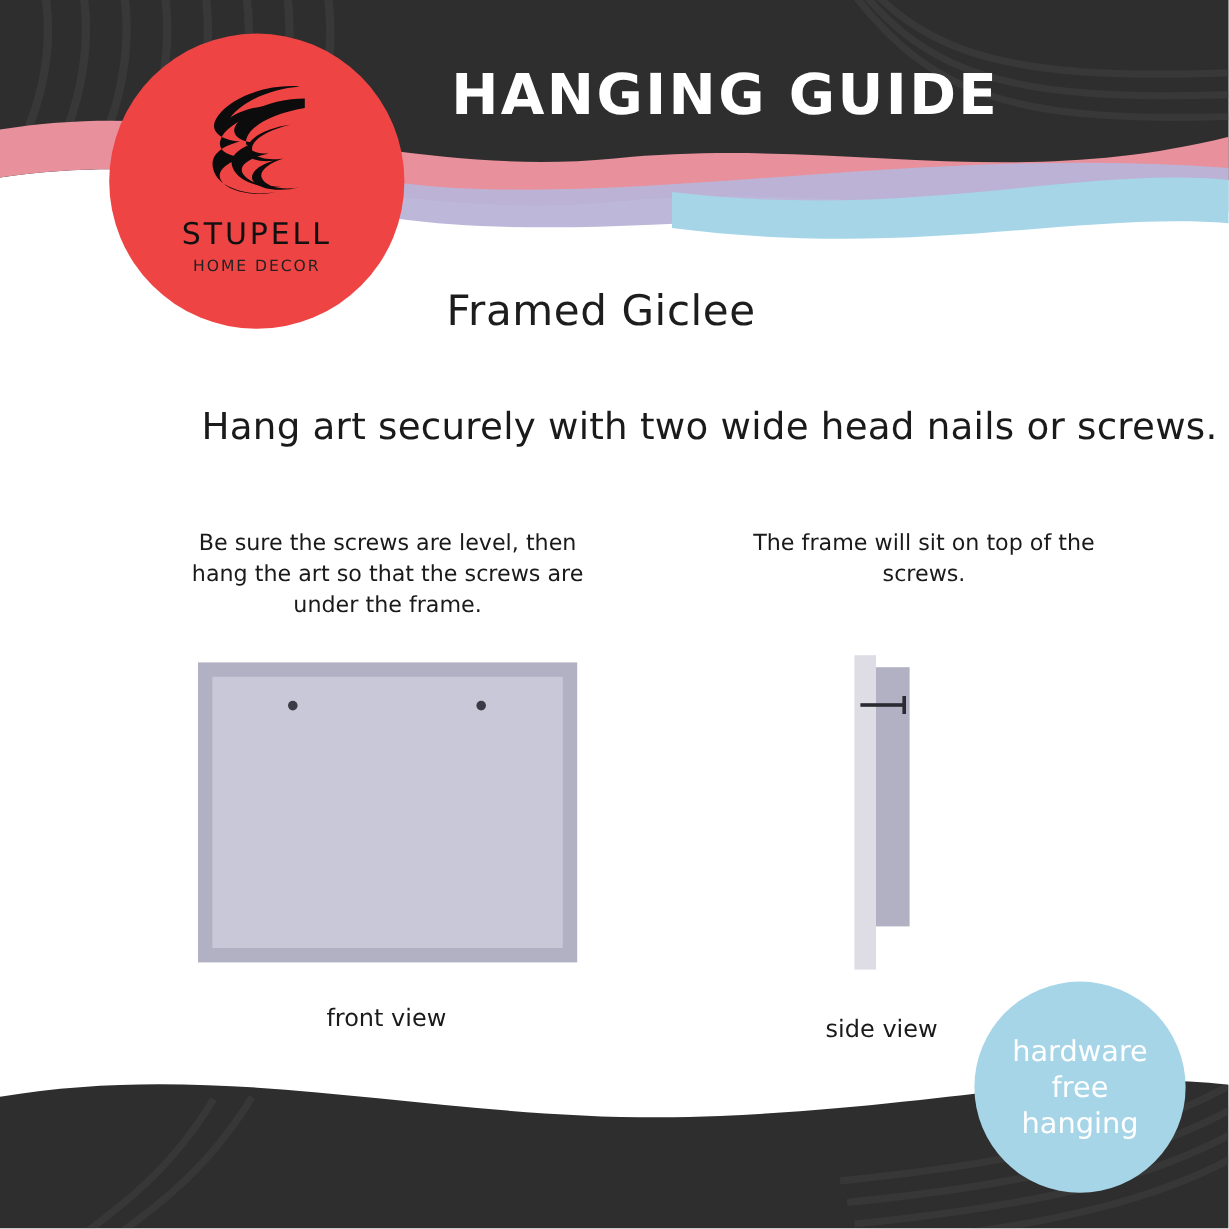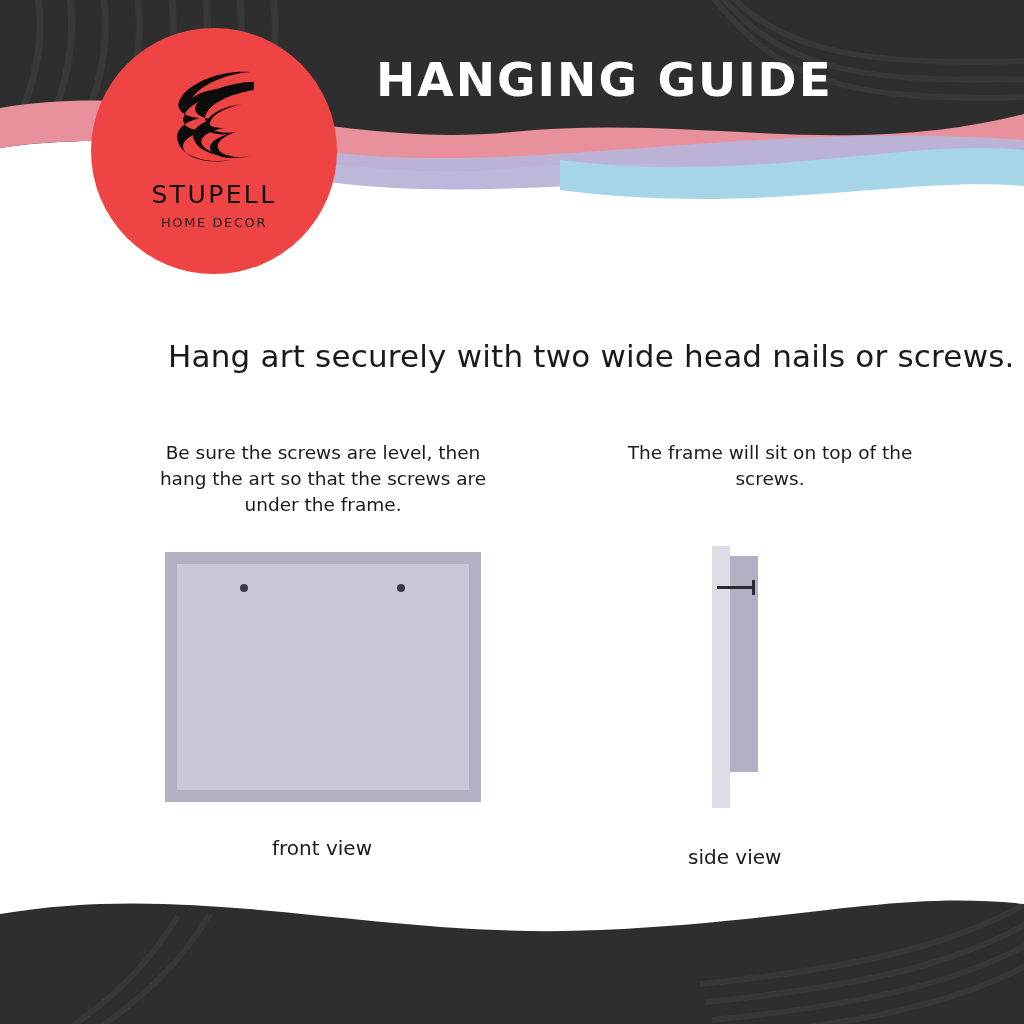--- a/index.html
+++ b/index.html
@@ -257,20 +257,21 @@
       <g fill="#0c0c0c">
         <path d="M96,8 C70,6 40,16 28,32 C18,45 30,53 46,54 C30,58 20,66 24,78 C28,92 52,100 76,96 C58,100 36,96 30,86 C26,78 36,70 54,66 C38,68 26,62 30,52 C34,40 58,28 90,24 C72,22 48,26 38,34 C48,20 72,10 96,8 Z"></path>
         <path d="M100,18 C78,18 54,26 44,38 C36,48 46,54 58,55 C44,60 36,67 40,76 C45,88 64,94 84,91 C68,93 52,88 48,80 C45,73 55,67 70,64 C56,64 48,59 52,50 C57,39 76,30 100,26 Z"></path>
         <path d="M88,40 C70,44 56,52 56,60 C56,68 70,70 82,68 C70,72 62,78 64,84 C67,92 82,95 96,92 C80,96 64,94 58,88 C52,82 60,74 74,70 C58,72 48,66 52,58 C57,48 72,42 88,40 Z"></path>
       </g>
     </svg>
     <div class="logo-name">STUPELL</div>
     <div class="logo-sub">HOME DECOR</div>
   </div>
 
+  <div class="product-title">Framed Giclee</div>
 
   <div class="lead-line">Hang art securely with two wide head nails or screws.</div>
 
   <div class="col col-right">
     <div class="caption caption-right">The frame will sit on top of the screws.</div>
   </div>
 
   <div class="col col-left">
     <div class="caption caption-left">Be sure the screws are level, then hang the art so that the screws are under the frame.</div>
   </div>
@@ -281,20 +282,25 @@
   <div class="screw screw-a"></div>
   <div class="screw screw-b"></div>
   <div class="view-label view-label-left">front view</div>
 
   <div class="side-wall"></div>
   <div class="side-frame"></div>
   <div class="side-nail"></div>
   <div class="side-nail-head"></div>
   <div class="view-label view-label-right">side view</div>
 
+  <div class="bubble">
+    <span>hardware</span>
+    <span>free</span>
+    <span>hanging</span>
+  </div>
 
   <div class="bottom-band">
     <svg width="1024" height="150" viewBox="0 0 1024 150" xmlns="http://www.w3.org/2000/svg">
       <defs>
         <clipPath id="botclip">
           <path d="M0,40 C200,6 380,66 600,56 C800,47 900,16 1024,30 L1024,150 L0,150 Z"></path>
         </clipPath>
       </defs>
       <path d="M0,40 C200,6 380,66 600,56 C800,47 900,16 1024,30 L1024,150 L0,150 Z" fill="#2e2e2e"></path>
       <g clip-path="url(#botclip)" opacity="0.32">

